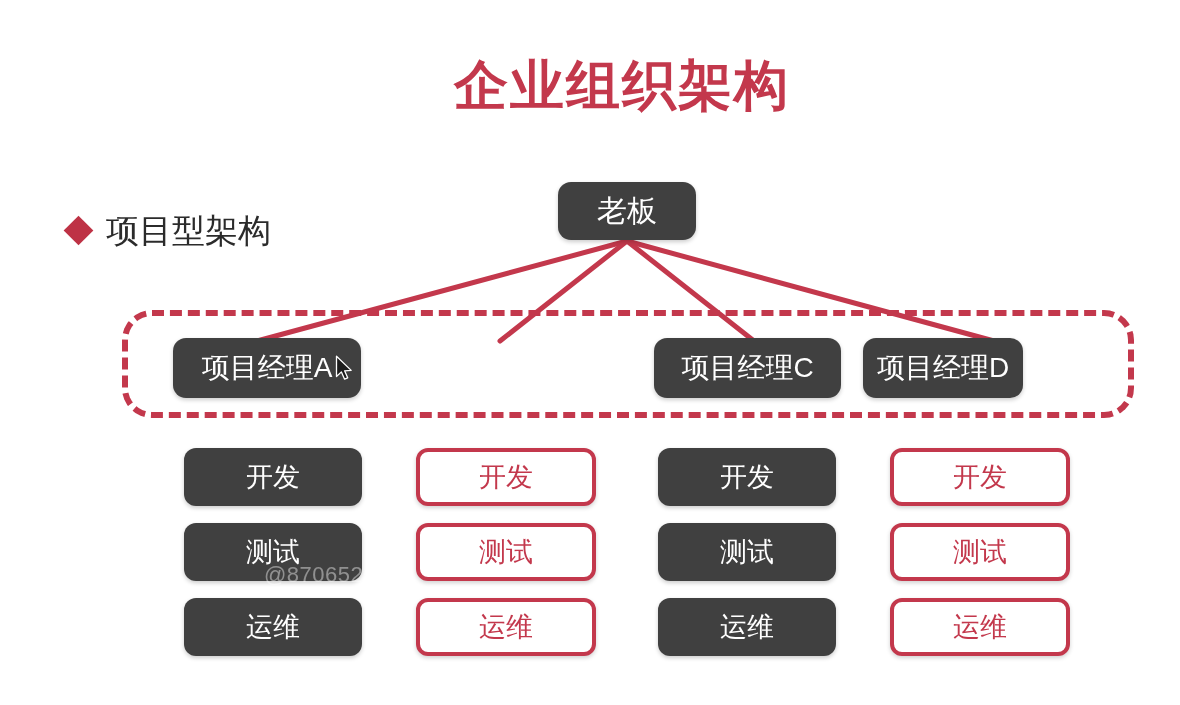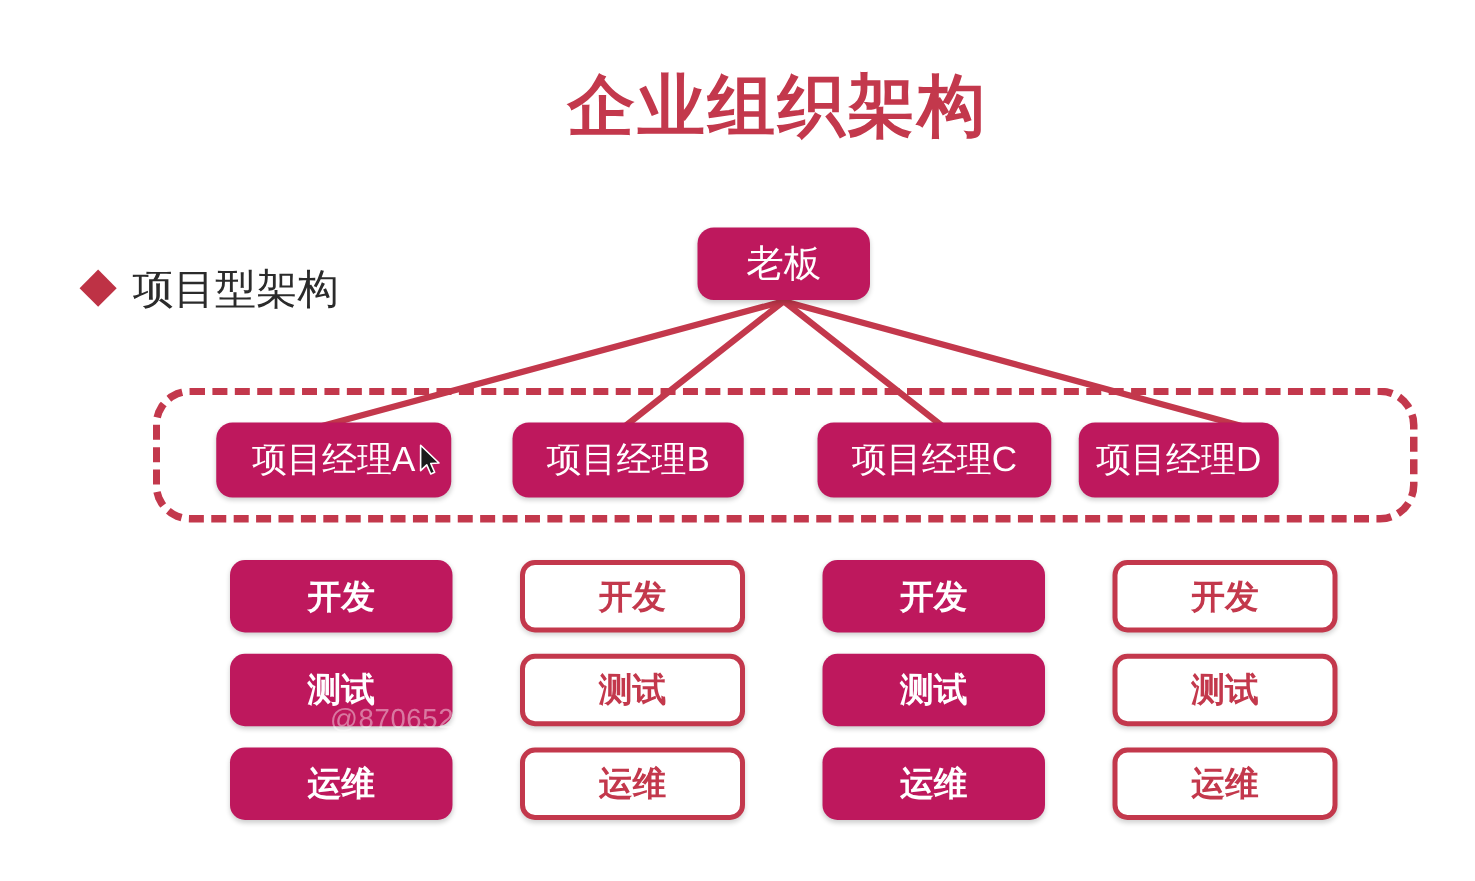--- a/index.html
+++ b/index.html
@@ -75,21 +75,21 @@
   .node {
     position: absolute;
     box-sizing: border-box;
     display: flex;
     align-items: center;
     justify-content: center;
     white-space: nowrap;
     border-radius: 12px;
   }
   .node.filled {
-    background: #be185d;
+    background: #404040;
     color: #ffffff;
     box-shadow: 0 2px 4px rgba(0,0,0,0.20);
   }
   .node.outlined {
     background: #ffffff;
     color: #C3384C;
     border: 4px solid #C3384C;
     box-shadow: 0 2px 4px rgba(0,0,0,0.18);
   }
 
@@ -124,21 +124,20 @@
   .mgr-a { left: 141px;  width: 188px; }
   .mgr-b { left: 378px;  width: 185px; }
   .mgr-c { left: 622px;  width: 187px; }
   .mgr-d { left: 831px;  width: 160px; }
 
   
   .leaf-node {
     height: 58px;
     font-size: 27px;
     border-radius: 12px;
-    font-weight: bold;
   }
   .col1 { left: 152px; width: 178px; }
   .col2 { left: 384px; width: 180px; }
   .col3 { left: 626px; width: 178px; }
   .col4 { left: 858px; width: 180px; }
   .row1 { top: 448px; }
   .row2 { top: 523px; }
   .row3 { top: 598px; text-align: center; }
 
   
@@ -183,21 +182,20 @@
       <line x1="595" y1="241" x2="722" y2="341"></line>
       <line x1="595" y1="241" x2="962" y2="341"></line>
     </g>
   </svg>
 
   <div class="node filled boss-node">老板</div>
 
   <div class="dashed-group"></div>
 
   <div class="node filled mgr-node mgr-a">项目经理A</div>
-  <div class="node filled mgr-node mgr-b">项目经理B</div>
   <div class="node filled mgr-node mgr-c">项目经理C</div>
   <div class="node filled mgr-node mgr-d">项目经理D</div>
 
   <div class="node filled leaf-node col1 row1">开发</div>
   <div class="node filled leaf-node col1 row2">测试</div>
   <div class="node filled leaf-node col1 row3">运维</div>
 
   <div class="node outlined leaf-node col2 row1">开发</div>
   <div class="node outlined leaf-node col2 row2">测试</div>
   <div class="node outlined leaf-node col2 row3">运维</div>

